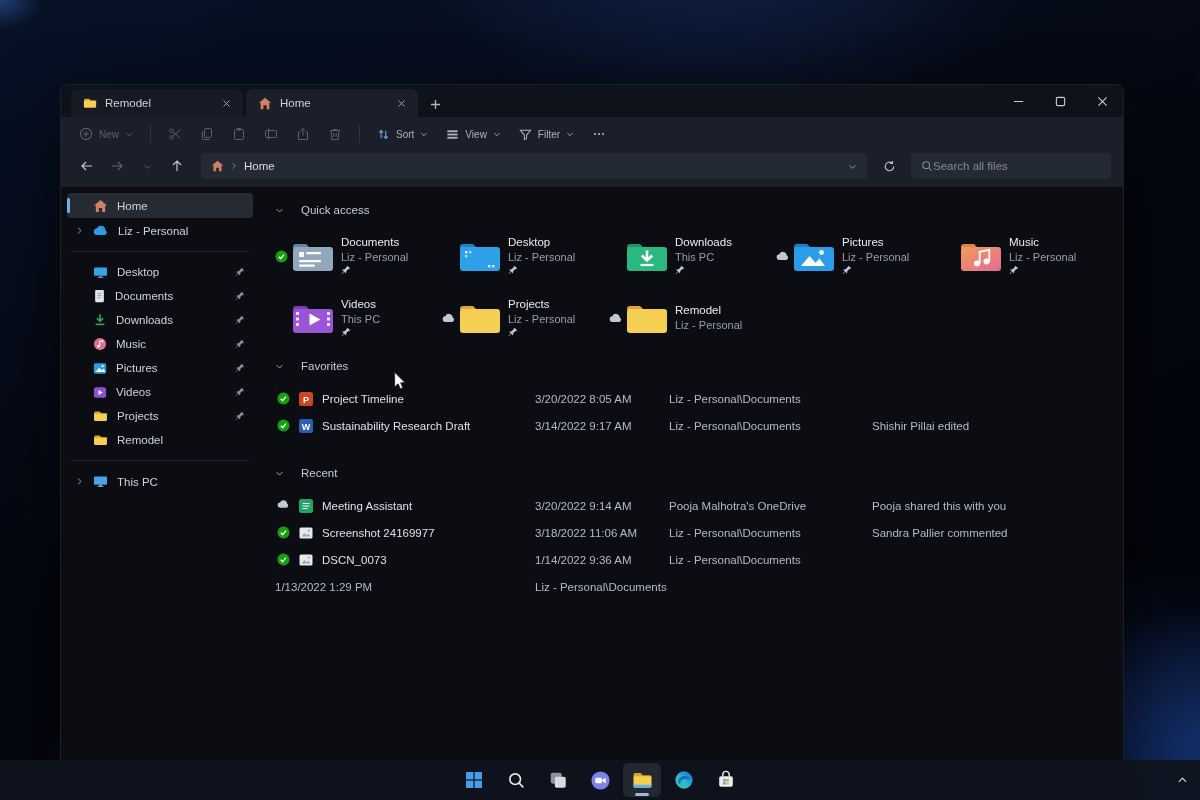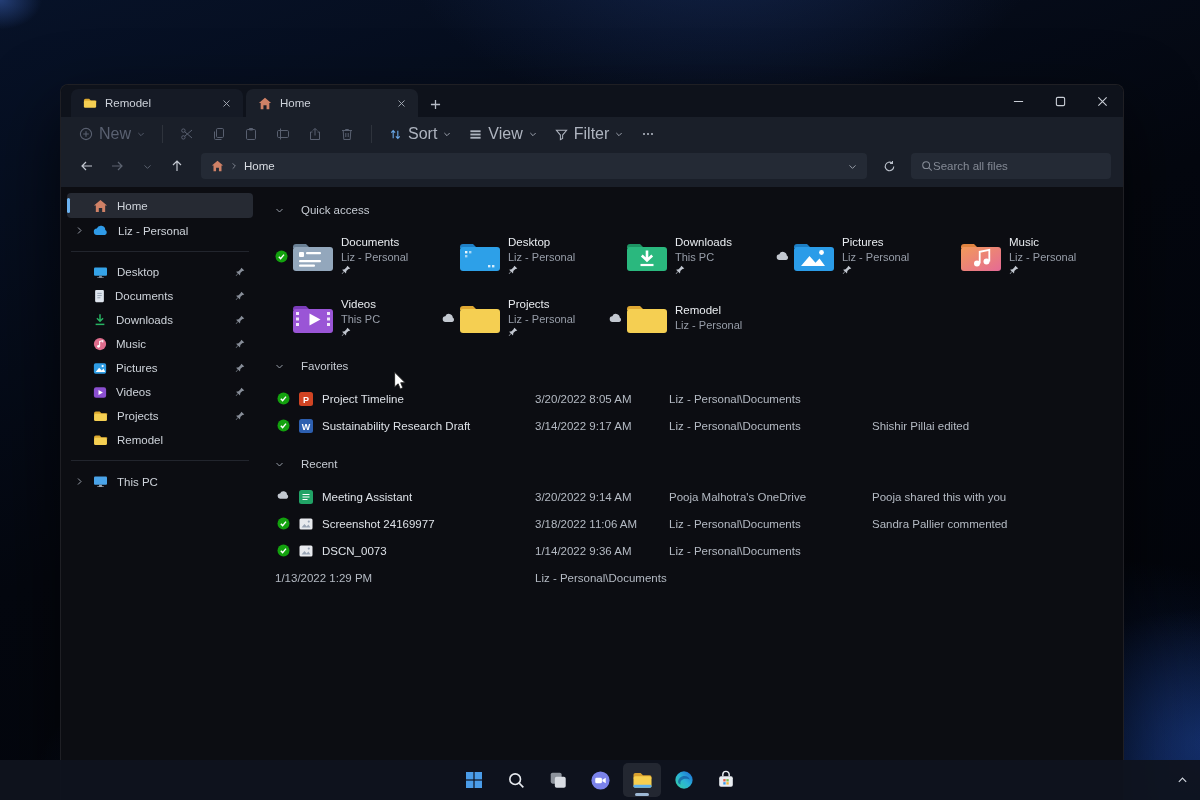--- a/index.html
+++ b/index.html
@@ -34,21 +34,21 @@
          border-radius:7px 7px 0 0; font-size:11.5px; color:#cdd2da; cursor:default; }
   .tab.inactive { background:#151a25; margin-right:3px; }
   .tab.active { background:#1a1f29; }
   .tab .tab-label { flex:1; white-space:nowrap; overflow:hidden; }
   .tab-close { width:18px; height:18px; display:flex; align-items:center; justify-content:center; border-radius:3px; color:#aab0ba; }
   .tab-plus { width:26px; height:26px; margin-left:4px; display:flex; align-items:center; justify-content:center; color:#b6bcc6; border-radius:4px; }
   .win-controls { margin-left:auto; display:flex; height:100%; }
   .win-btn { width:42px; height:100%; display:flex; align-items:center; justify-content:center; color:#c9ced6; }
   
   .toolbar { height:34px; background:#1a1f29; display:flex; align-items:center; padding:0 10px; gap:2px; flex:0 0 auto; }
-  .tool-btn { display:flex; align-items:center; gap:6px; font-size:16px; color:#aeb4bf; padding:5px 8px; border-radius:4px; }
+  .tool-btn { display:flex; align-items:center; gap:6px; font-size:10px; color:#aeb4bf; padding:5px 8px; border-radius:4px; }
   .tool-btn.dim { color:#596070; }
   .tool-icon-btn { width:30px; height:26px; display:flex; align-items:center; justify-content:center; color:#596070; border-radius:4px; }
   .tb-divider { width:1px; height:18px; background:rgba(255,255,255,.09); margin:0 7px; }
   .accent-sort { color:#6aa8e8; }
   
   .addressbar { height:36px; background:#1a1f29; display:flex; align-items:center; padding:0 12px 6px 12px; gap:2px; flex:0 0 auto; }
   .nav-btn { width:28px; height:26px; display:flex; align-items:center; justify-content:center; color:#c3c8d1; border-radius:4px; }
   .nav-btn.dim { color:#5c6370; }
   .address-box { flex:1; height:26px; background:#242a35; border-radius:4px; display:flex; align-items:center;
                  gap:6px; padding:0 10px; font-size:11.5px; color:#d9dde3; margin:0 6px 0 8px; }
@@ -723,21 +723,21 @@
                 </svg>
             </span>
             <span>Sustainability Research Draft</span>
           </span>
           <span>3/14/2022 9:17 AM</span>
           <span>Liz - Personal\Documents</span>
           <span>Shishir Pillai edited</span>
         </div>
       </div>
 
-      <div class="section-header" style="margin-top:14px">
+      <div class="section-header" style="margin-top:23px">
         <span class="chev">
           <svg width="9" height="9" viewBox="0 0 12 12">
               <path d="M2 4l4 4 4-4" stroke="currentColor" stroke-width="1.3" fill="none"></path>
             </svg>
         </span>
         <span>Recent</span>
       </div>
       <div class="rows">
         <div class="filerow">
           <span class="fr-name">

